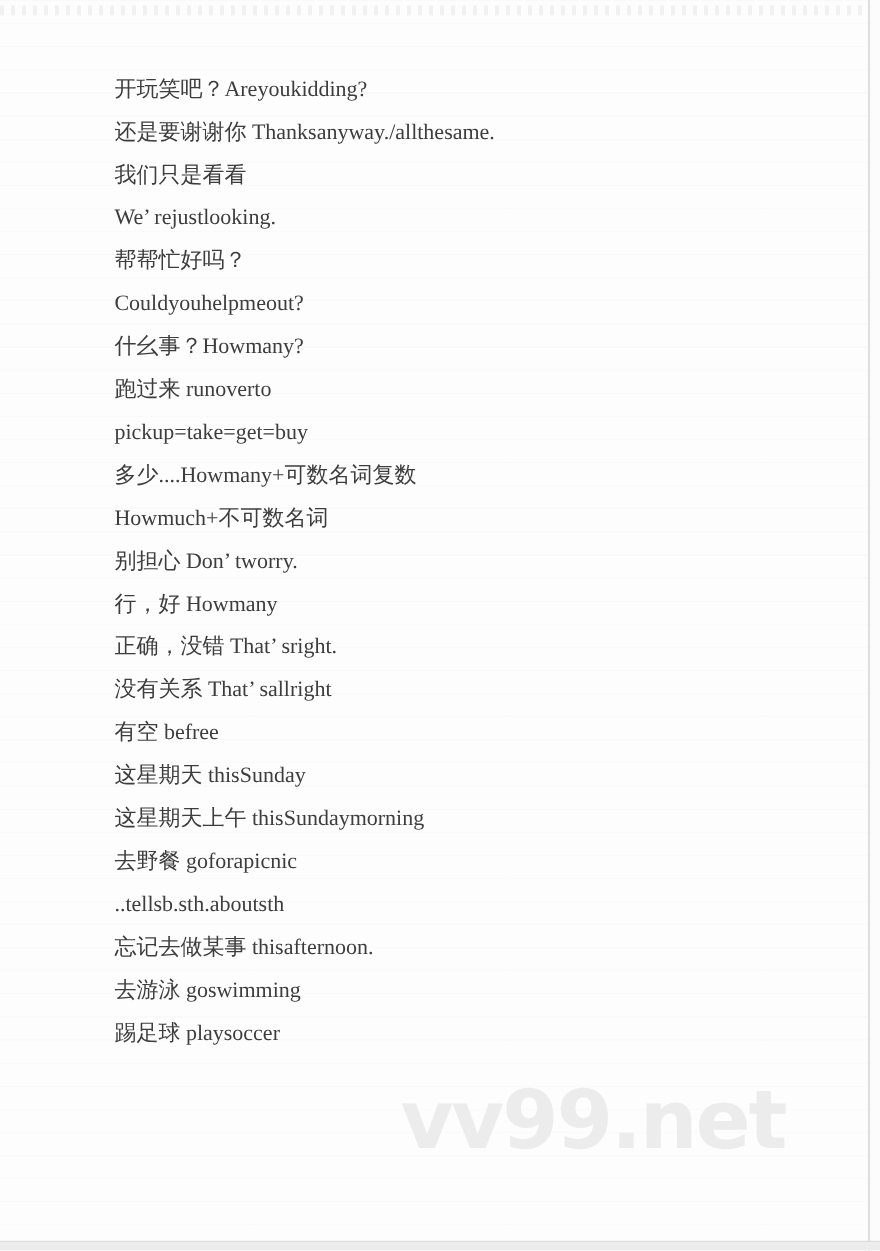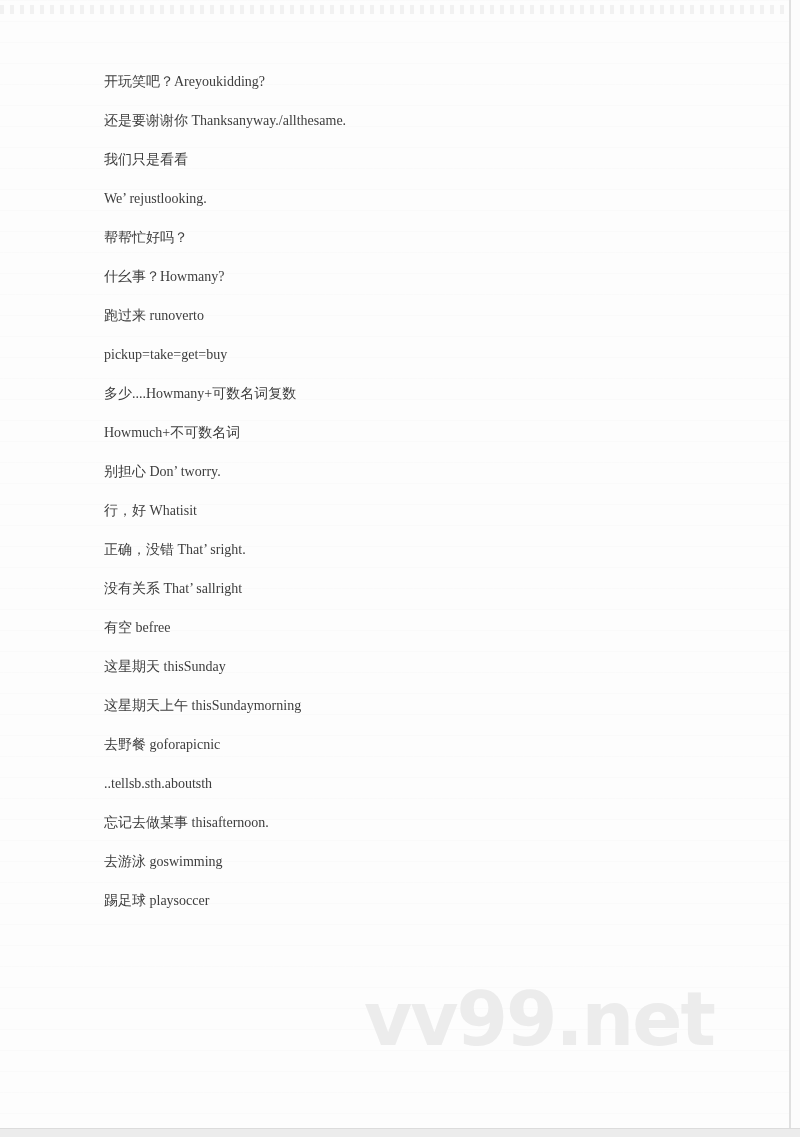--- a/index.html
+++ b/index.html
@@ -74,45 +74,46 @@
   .phrase-list {
     position: absolute;
     top: 62px;
     left: 104px;
     right: 20px;
     z-index: 2;
   }
   .phrase-line {
     height: 39px;
     line-height: 39px;
-    font-size: 14px;
+    font-size: 20px;
     color: #3d3d3d;
     white-space: nowrap;
   }
 </style>
 </head>
 <body>
 
 <div class="page">
 
   <div class="perforation"></div>
 
   <div class="phrase-list">
     <div class="phrase-line">开玩笑吧？Areyoukidding?</div>
     <div class="phrase-line">还是要谢谢你 Thanksanyway./allthesame.</div>
     <div class="phrase-line">我们只是看看</div>
     <div class="phrase-line">We’ rejustlooking.</div>
     <div class="phrase-line">帮帮忙好吗？</div>
+    <div class="phrase-line">Couldyouhelpmeout?</div>
     <div class="phrase-line">什幺事？Howmany?</div>
     <div class="phrase-line">跑过来 runoverto</div>
     <div class="phrase-line">pickup=take=get=buy</div>
     <div class="phrase-line">多少....Howmany+可数名词复数</div>
     <div class="phrase-line">Howmuch+不可数名词</div>
     <div class="phrase-line">别担心 Don’ tworry.</div>
-    <div class="phrase-line">行，好 Whatisit</div>
+    <div class="phrase-line">行，好 Howmany</div>
     <div class="phrase-line">正确，没错 That’ sright.</div>
     <div class="phrase-line">没有关系 That’ sallright</div>
     <div class="phrase-line">有空 befree</div>
     <div class="phrase-line">这星期天 thisSunday</div>
     <div class="phrase-line">这星期天上午 thisSundaymorning</div>
     <div class="phrase-line">去野餐 goforapicnic</div>
     <div class="phrase-line">..tellsb.sth.aboutsth</div>
     <div class="phrase-line">忘记去做某事 thisafternoon.</div>
     <div class="phrase-line">去游泳 goswimming</div>
     <div class="phrase-line">踢足球 playsoccer</div>

